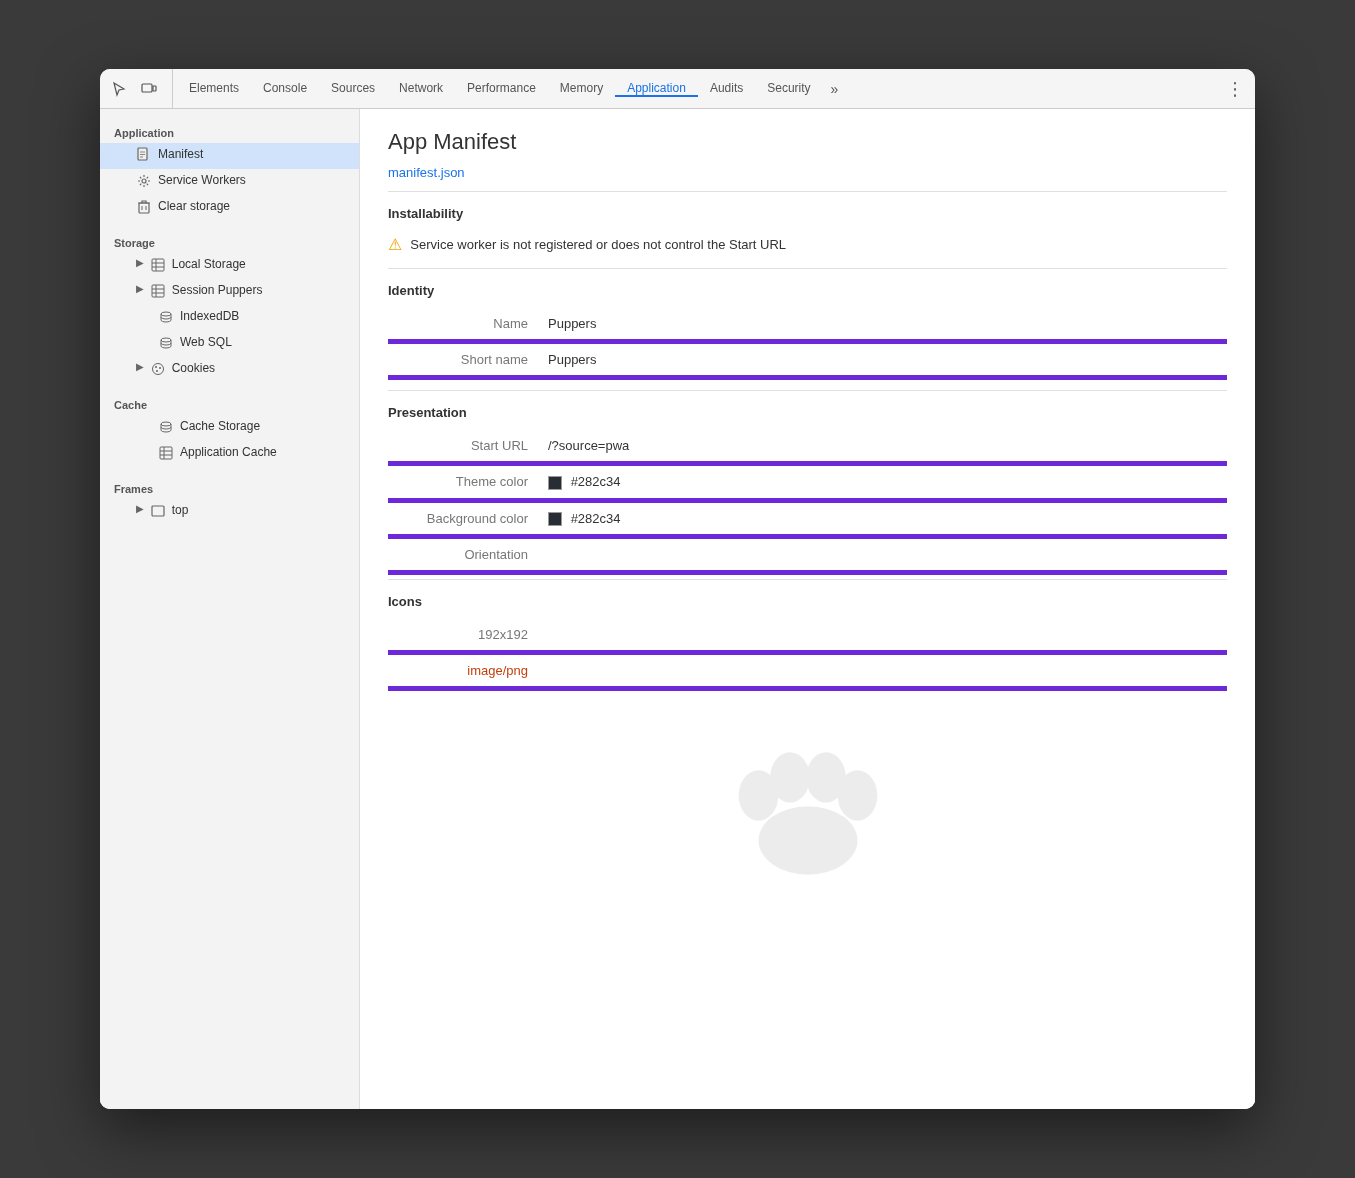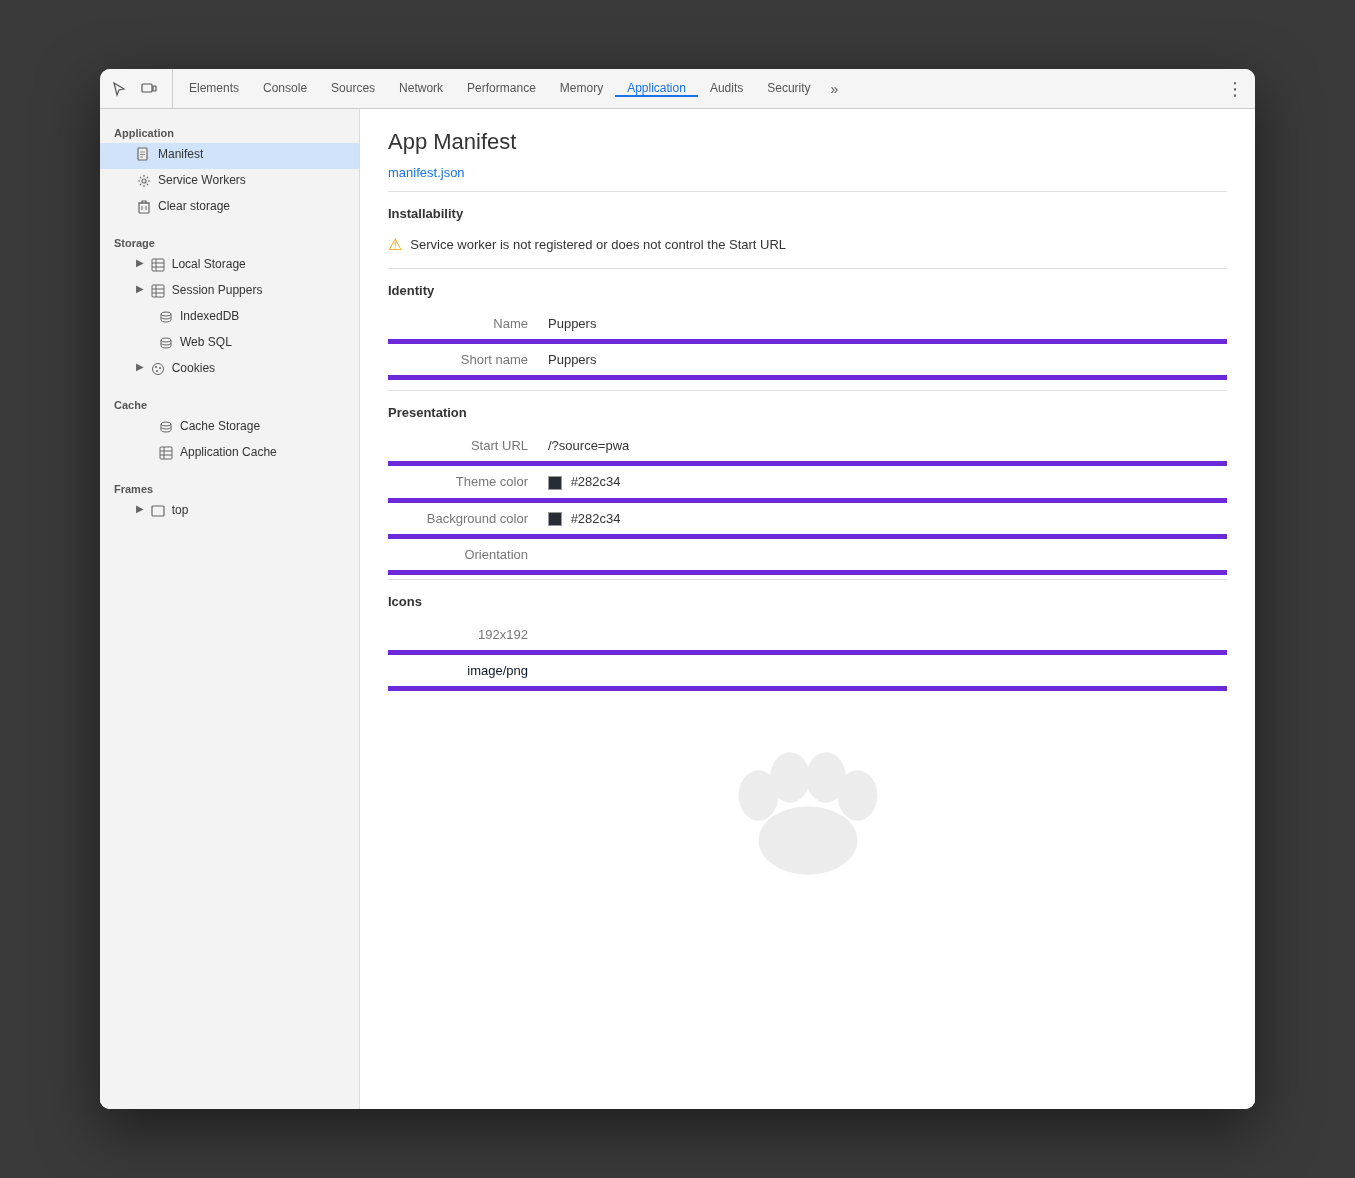--- a/index.html
+++ b/index.html
@@ -227,21 +227,21 @@
       margin-top: 4px;
     }
     .icon-size-label {
       font-size: 13px;
       color: #777;
       text-align: right;
       padding-right: 20px;
     }
     .icon-type-label {
       font-size: 13px;
-      color: #0f172a;
+      color: #c2410c;
       text-align: right;
       padding-right: 20px;
     }
     .paw-icon-container {
       display: flex;
       justify-content: center;
       margin-top: 10px;
     }
     .paw-icon {
       opacity: 0.15;

